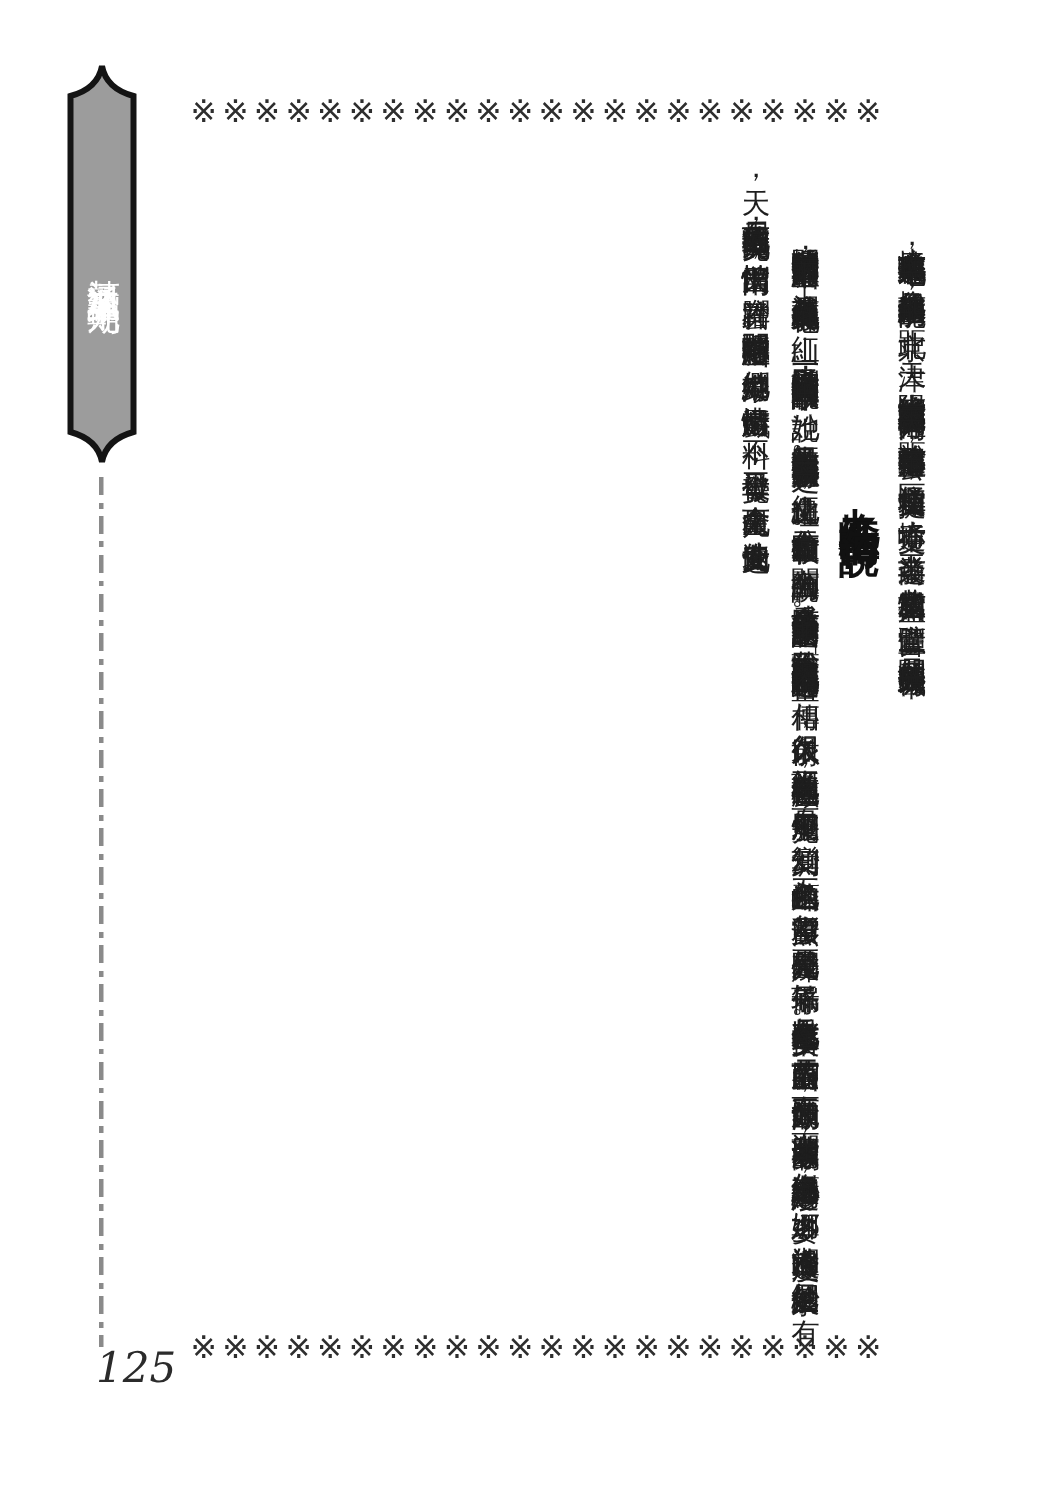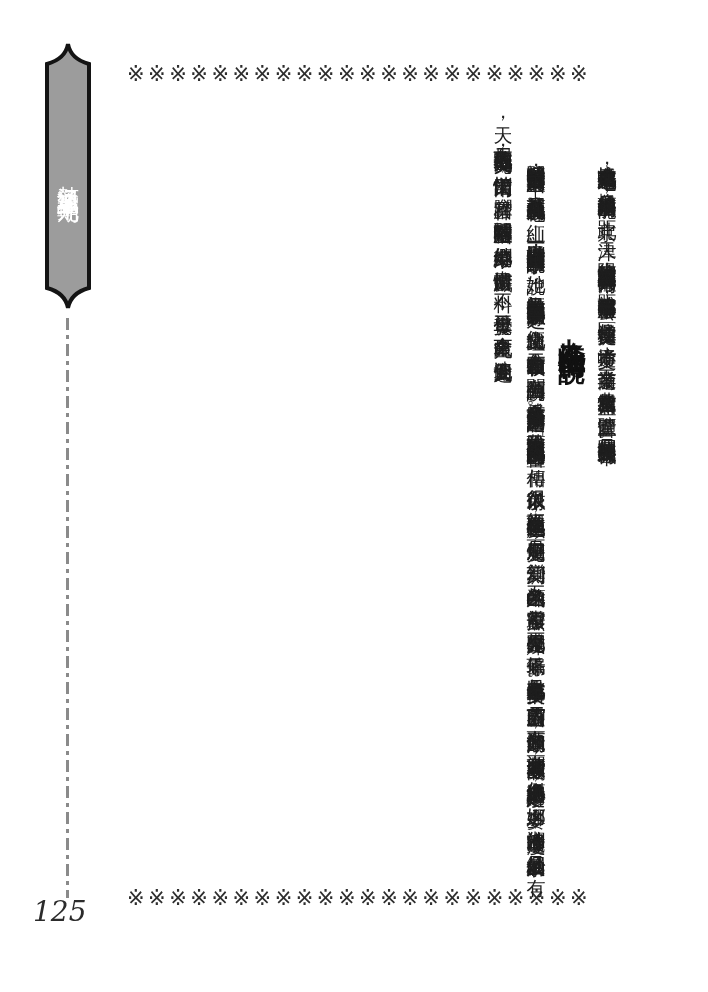--- a/index.html
+++ b/index.html
@@ -31,21 +31,21 @@
   }
 
   .dashed-line {
     position:absolute; left:66px; top:318px; width:3px; height:580px;
     background:repeating-linear-gradient(
       to bottom, #8a8a8a 0 12px, transparent 12px 17px,
       #8a8a8a 17px 21px, transparent 21px 26px);
   }
 
   .page-number {
-    position:absolute; left:33px; top:895px;
+    position:absolute; left:64px; top:895px;
     font-family:"DejaVu Serif","Liberation Serif",serif;
     font-style:italic; font-size:28px; color:#2b2b2b;text-align:right;
   }
 
   
   .content {
     position:absolute; top:112px; right:84px; height:772px;
     writing-mode:vertical-rl;
     font-size:19px; line-height:33px; letter-spacing:0.6px;
     color:#1e1e1e; text-align:start;

